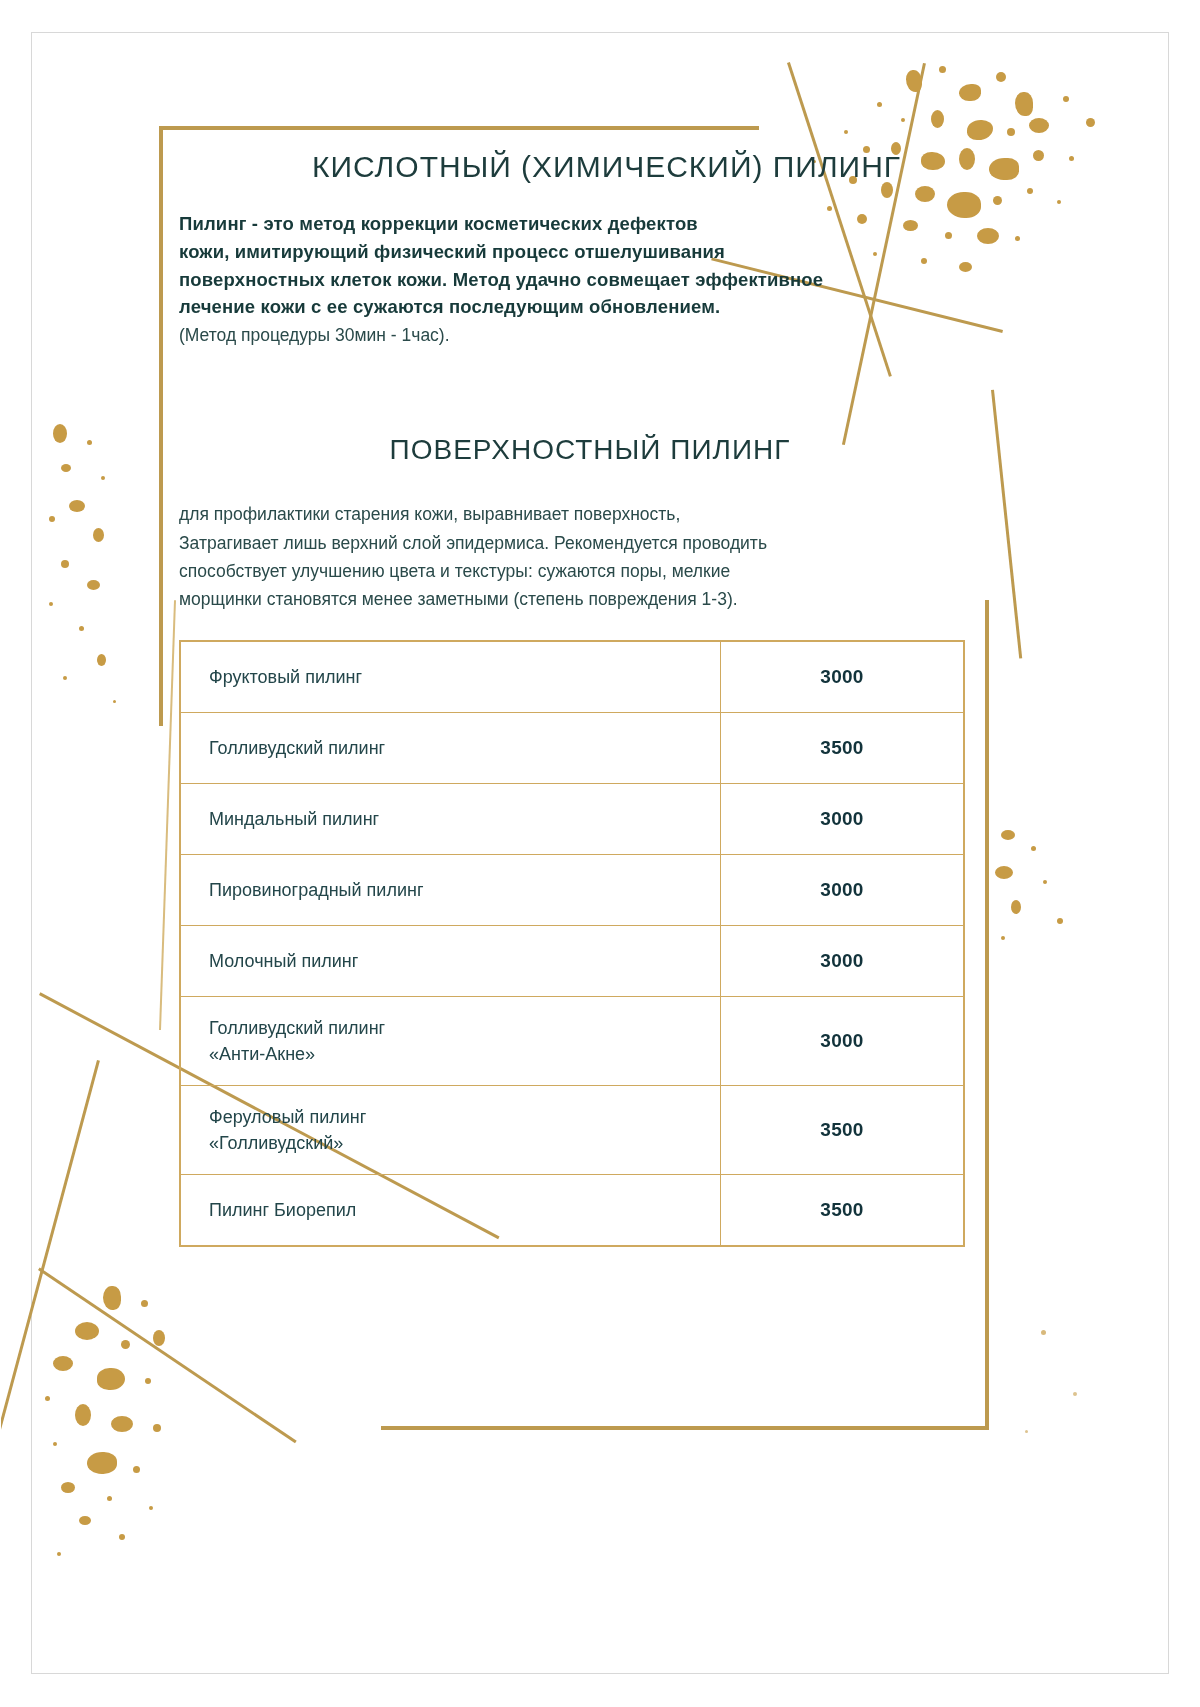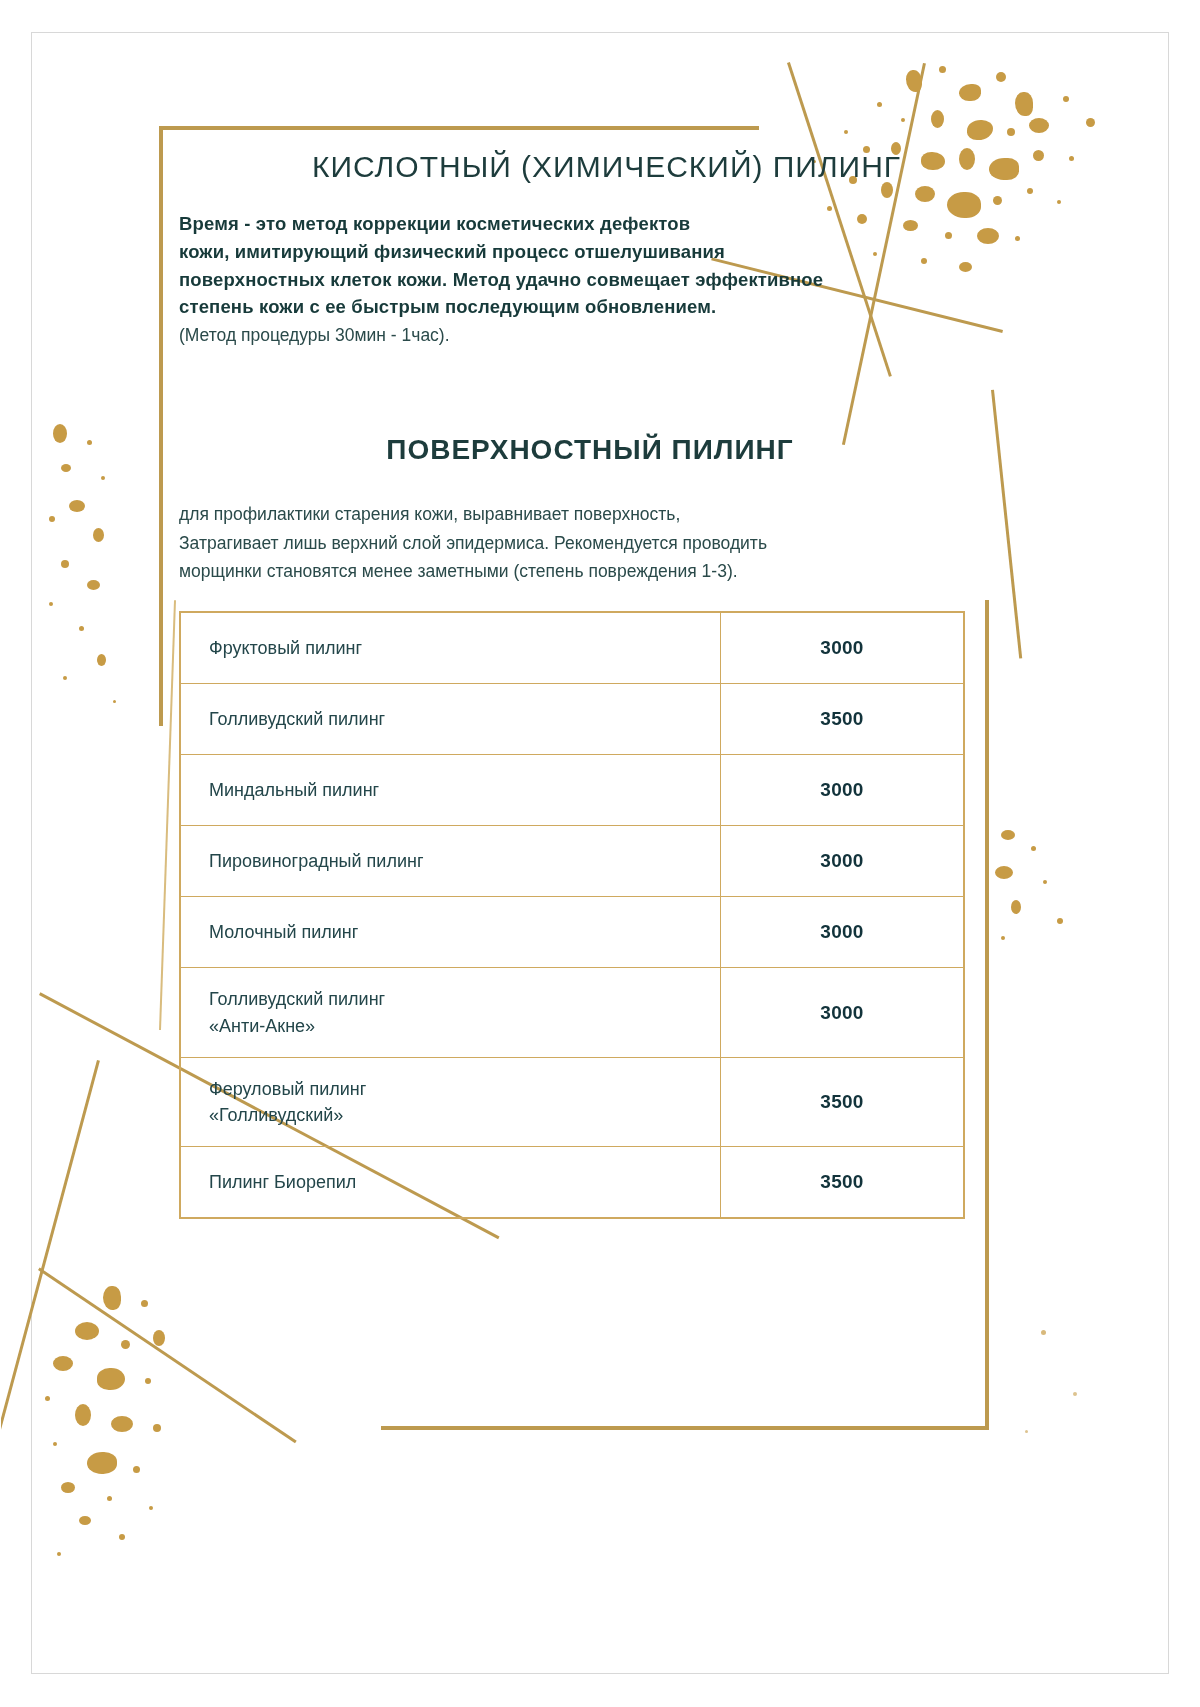--- a/index.html
+++ b/index.html
@@ -76,21 +76,21 @@
   .note{
     margin:2px 0 0 0;
     font-size:17.5px;
     font-weight:400;
     color:#2a4a4a;
     line-height:1.45;
   }
   h2.subtitle{
     margin:86px 0 0 0;
     font-size:28px;
-    font-weight:700;
+    font-weight:400;
     letter-spacing:1.0px;
     color:#1d3c3c;
     text-align:center;
     padding-left:22px;
   }
   .body-text{
     margin:34px 0 0 0;
     font-size:17.5px;
     line-height:1.62;
     color:#2a4a4a;
@@ -247,37 +247,40 @@
   </div>
 
   <div class="frame-tl"></div>
   <div class="frame-br"></div>
 
   <div class="content">
 
     <h1 class="title">КИСЛОТНЫЙ (ХИМИЧЕСКИЙ) ПИЛИНГ</h1>
 
     <div class="lead">
-      <span class="j">Время - это метод коррекции косметических дефектов</span>
+      <span class="j">Пилинг - это метод коррекции косметических дефектов</span>
       <span class="j">кожи, имитирующий физический процесс отшелушивания</span>
       <span class="j">поверхностных клеток кожи. Метод удачно совмещает эффективное</span>
-      <span class="j">степень кожи с ее быстрым последующим обновлением.</span>
+      <span class="j">лечение кожи с ее сужаются последующим обновлением.</span>
     </div>
 
     <p class="note">(Метод процедуры 30мин -  1час).</p>
 
     <h2 class="subtitle">ПОВЕРХНОСТНЫЙ ПИЛИНГ</h2>
 
     <div class="body-text">
       <span class="row">
           <span>для профилактики старения кожи, выравнивает поверхность,</span>
         </span>
       <span class="row">
           <span>Затрагивает лишь верхний слой эпидермиса. Рекомендуется проводить</span>
         </span>
+      <span class="row">
+          <span>способствует улучшению цвета и текстуры: сужаются поры, мелкие</span>
+        </span>
       <span class="row last"><span>морщинки становятся менее заметными (степень повреждения 1-3).</span></span>
     </div>
 
     <table class="price-table">
       <tbody>
         <tr>
           <td class="name">
             <span>Фруктовый пилинг</span>
           </td>
           <td class="price">3000</td>

